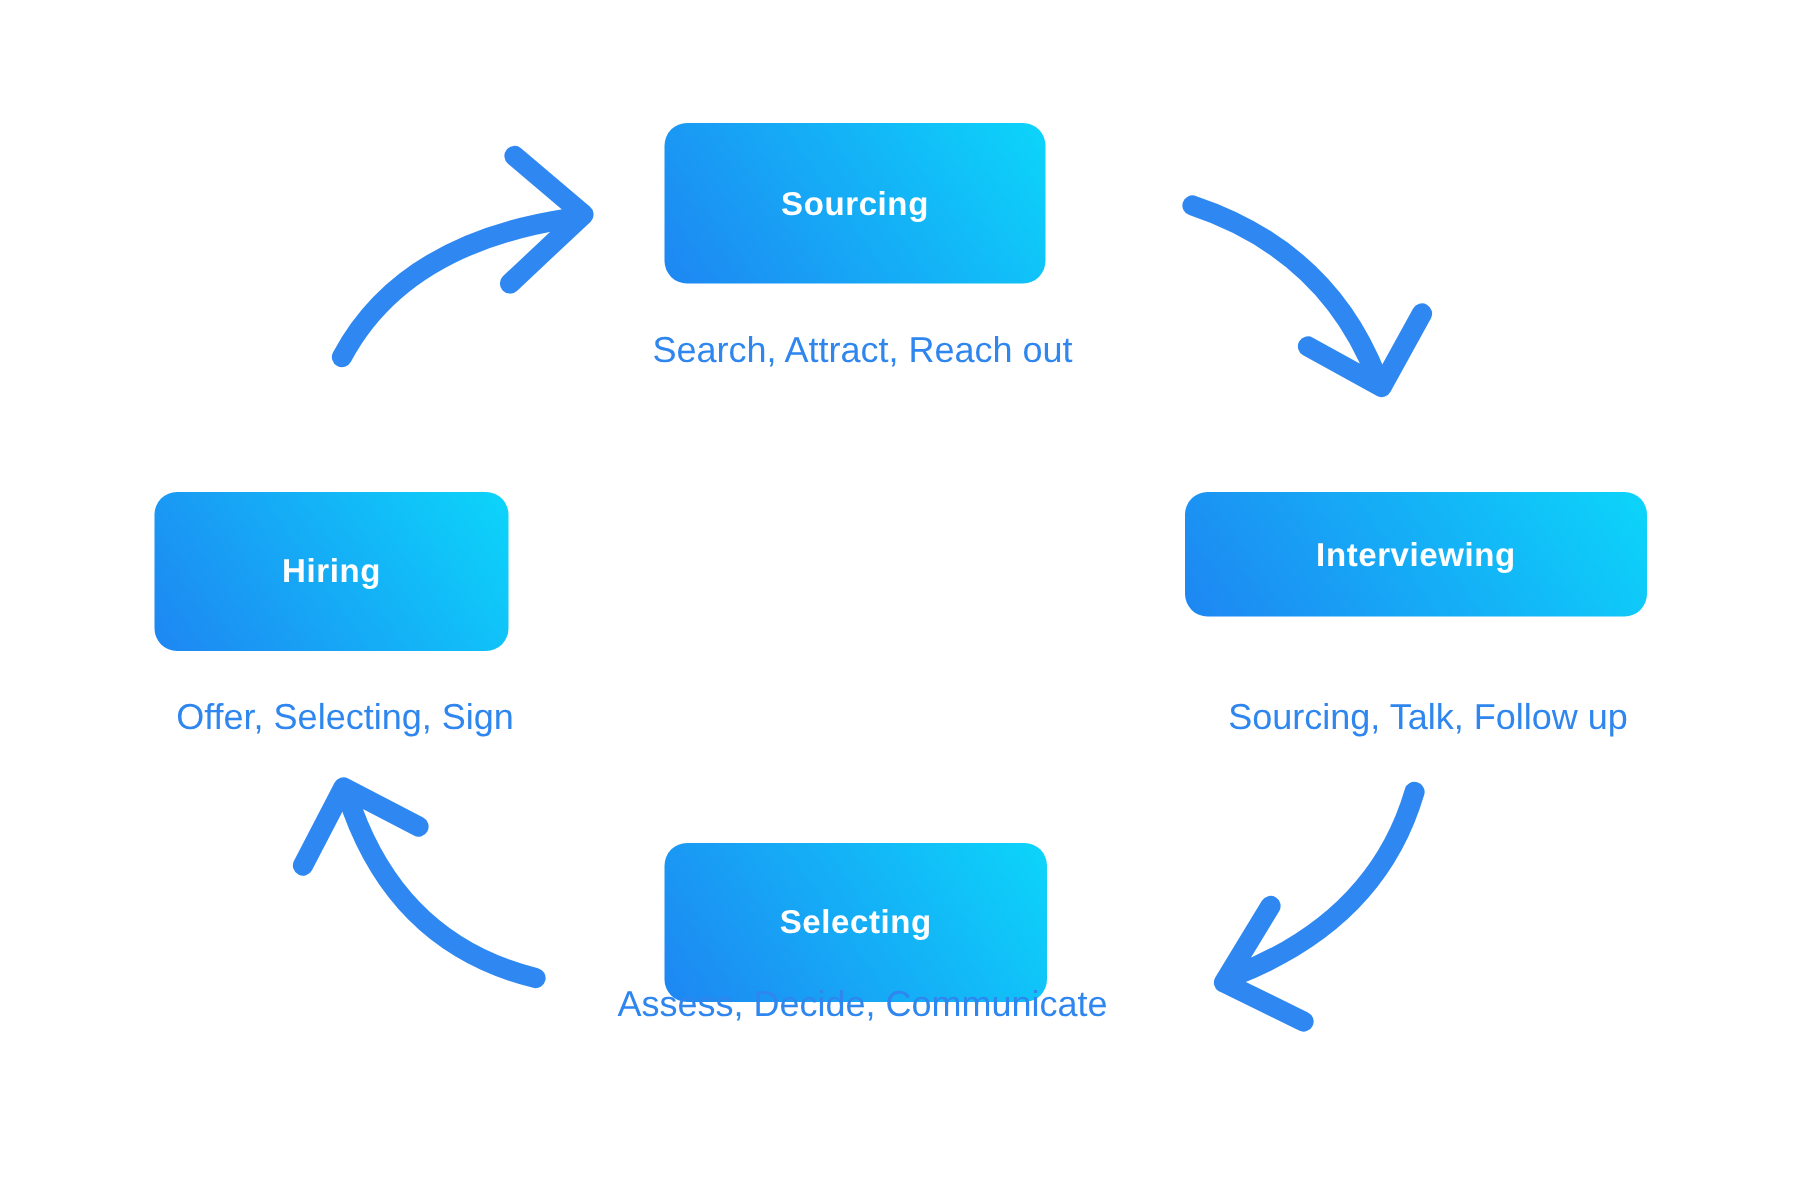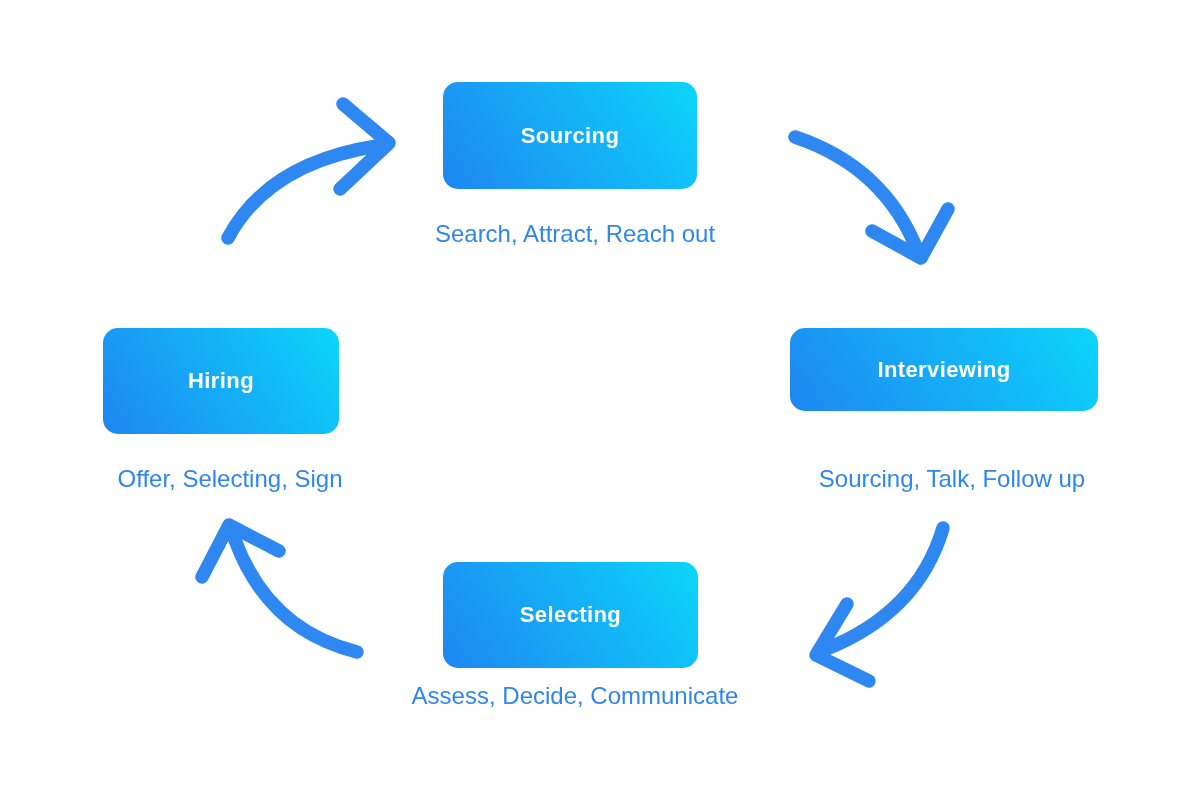--- a/index.html
+++ b/index.html
@@ -45,21 +45,21 @@
     font-size: 24px;
     line-height: 1;
   }
   .box-sourcing     { left: 443px; top: 82px;  width: 254px; height: 107px; }
   .box-interviewing { left: 790px; top: 328px; width: 308px; height: 83px; }
   .box-hiring       { left: 103px; top: 328px; width: 236px; height: 106px; }
   .box-selecting    { left: 443px; top: 546px; width: 255px; height: 106px; margin-top: 16px; }
   .sub-sourcing     { left: 575px; top: 222px; }
   .sub-interviewing { left: 952px; top: 467px; }
   .sub-hiring       { left: 230px; top: 467px; }
-  .sub-selecting    { left: 575px; top: 684px; }
+  .sub-selecting    { left: 575px; top: 658px; }
   .arrows-layer {
     position: absolute;
     left: 0; top: 0;
     width: 1200px; height: 800px;
     pointer-events: none;
   }
   .arrow-path {
     fill: none;
     stroke: var(--arrow);
     stroke-width: 13.5;

